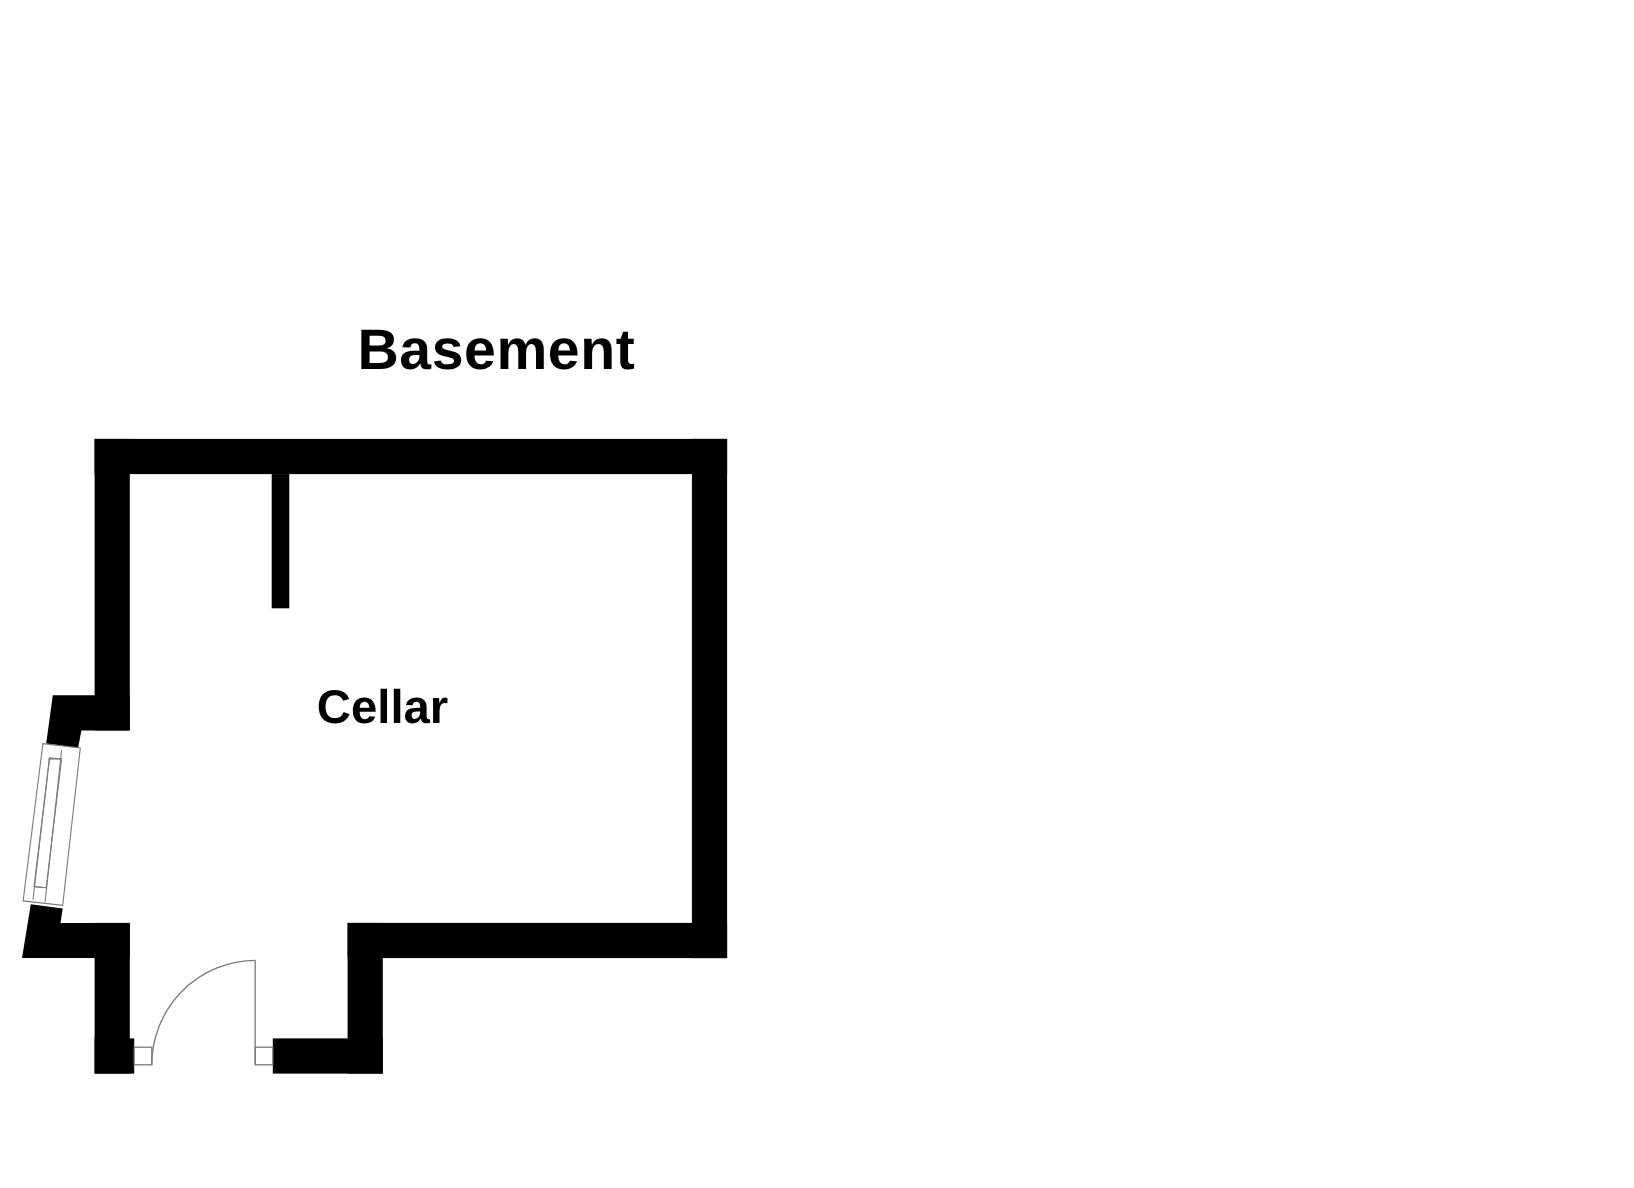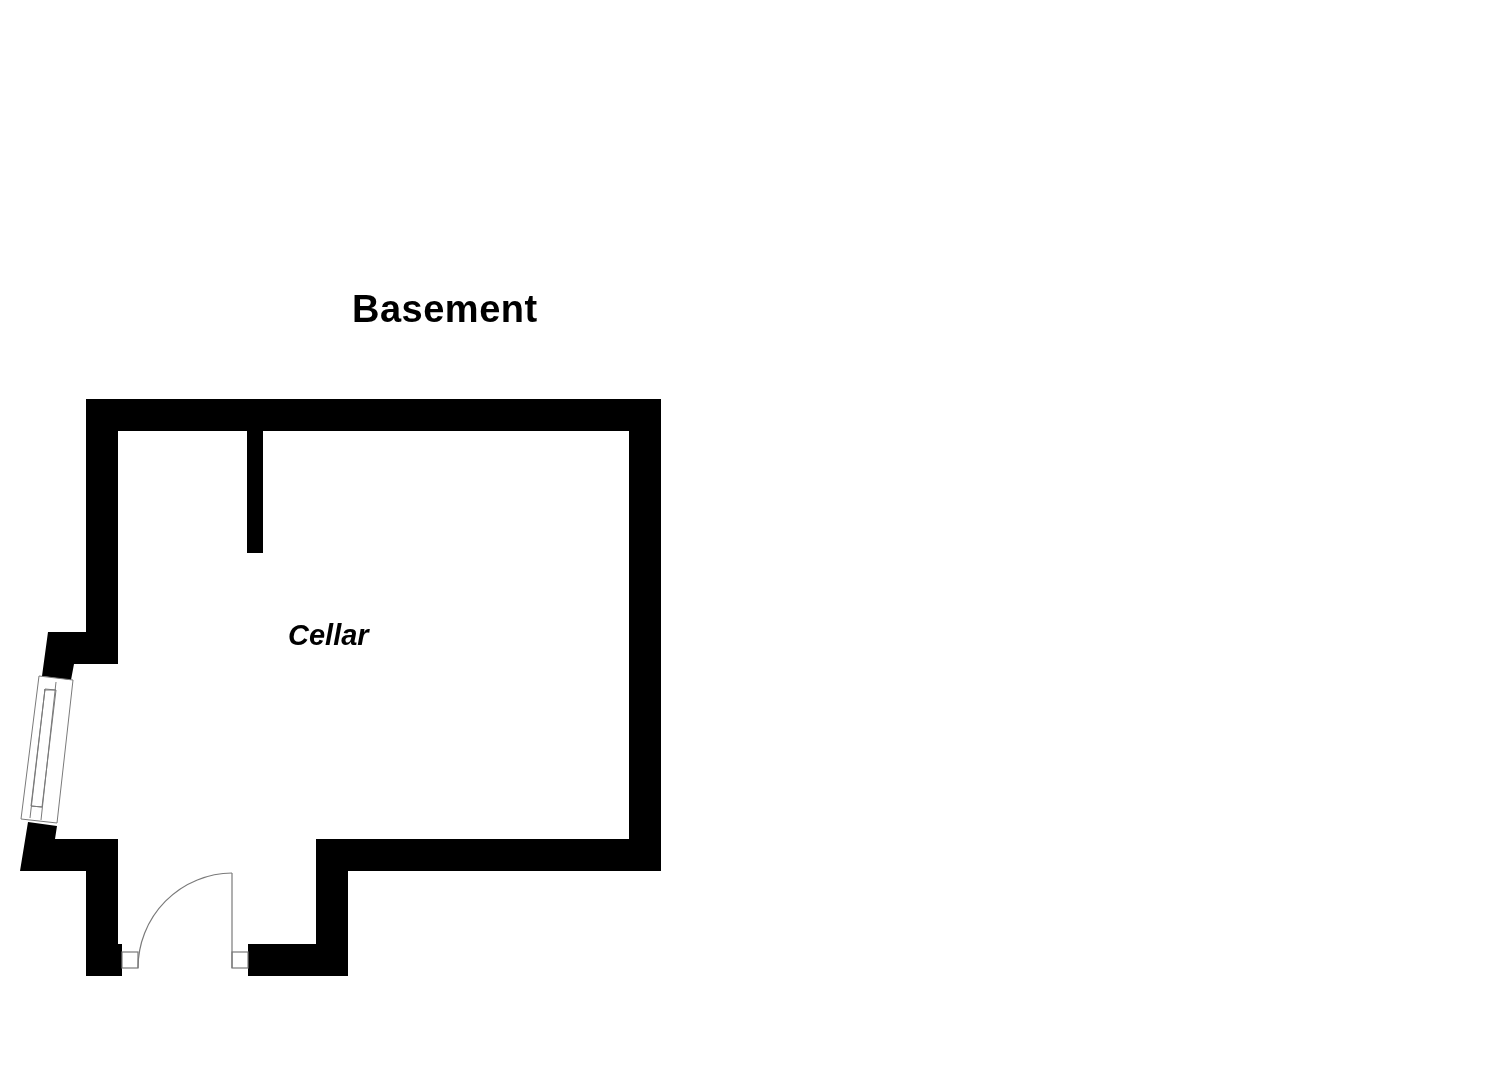--- a/index.html
+++ b/index.html
@@ -1,20 +1,20 @@
 <!DOCTYPE html>
 <html><head>
 <meta charset="utf-8">
 <style>
   html, body { margin: 0; padding: 0; background: #ffffff; }
   body { width: 1485px; height: 1080px; position: relative; overflow: hidden; }
   .plan { position: absolute; left: 0; top: 0; width: 1485px; height: 1080px; }
   .label { position: absolute; font-family: "Liberation Sans", sans-serif; font-weight: bold; color: #000; white-space: nowrap; }
-  .floor-title { left: 352px; top: 288px; font-size: 38px; letter-spacing: 0.5px; }
-  .room-label { left: 288px; top: 619px; font-size: 29px; font-style: italic; }
+  .floor-title { left: 325px; top: 288px; font-size: 52px; letter-spacing: 0.5px; }
+  .room-label { left: 288px; top: 619px; font-size: 43px; }
 </style>
 </head>
 <body>
 
 <svg class="plan" viewBox="0 0 1485 1080" xmlns="http://www.w3.org/2000/svg">
 
   <g fill="#000">
 
     <rect x="86" y="399" width="575" height="32"></rect>
 

